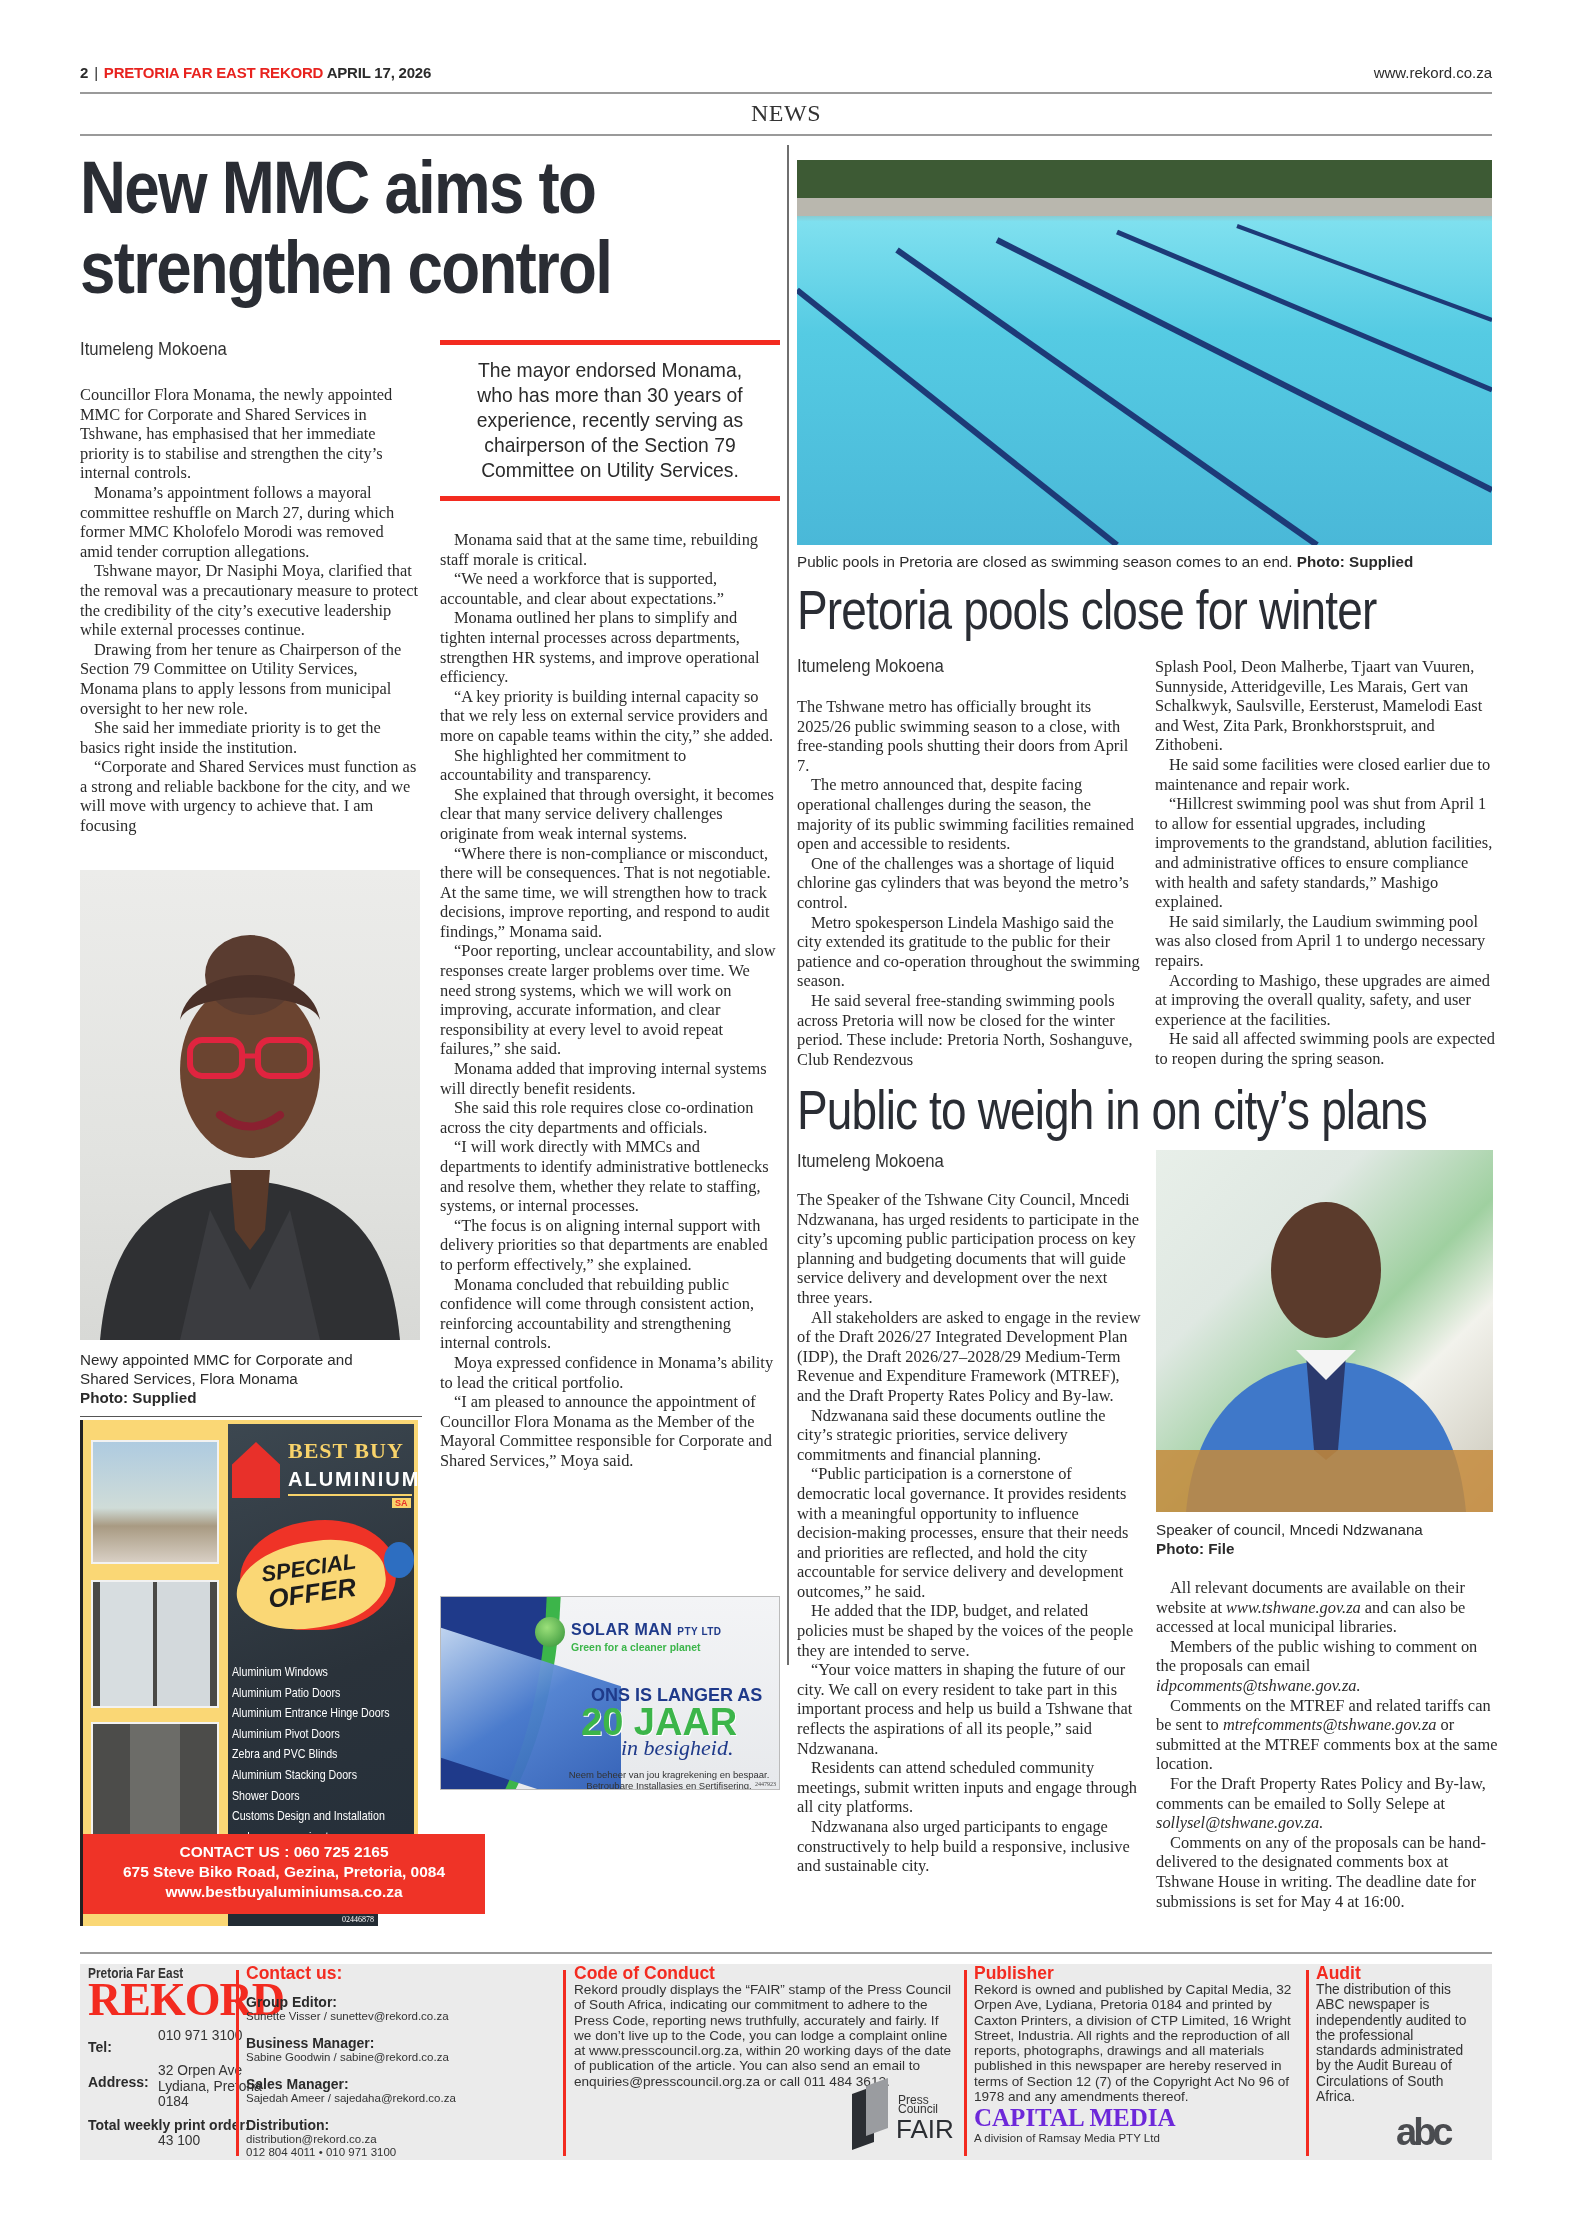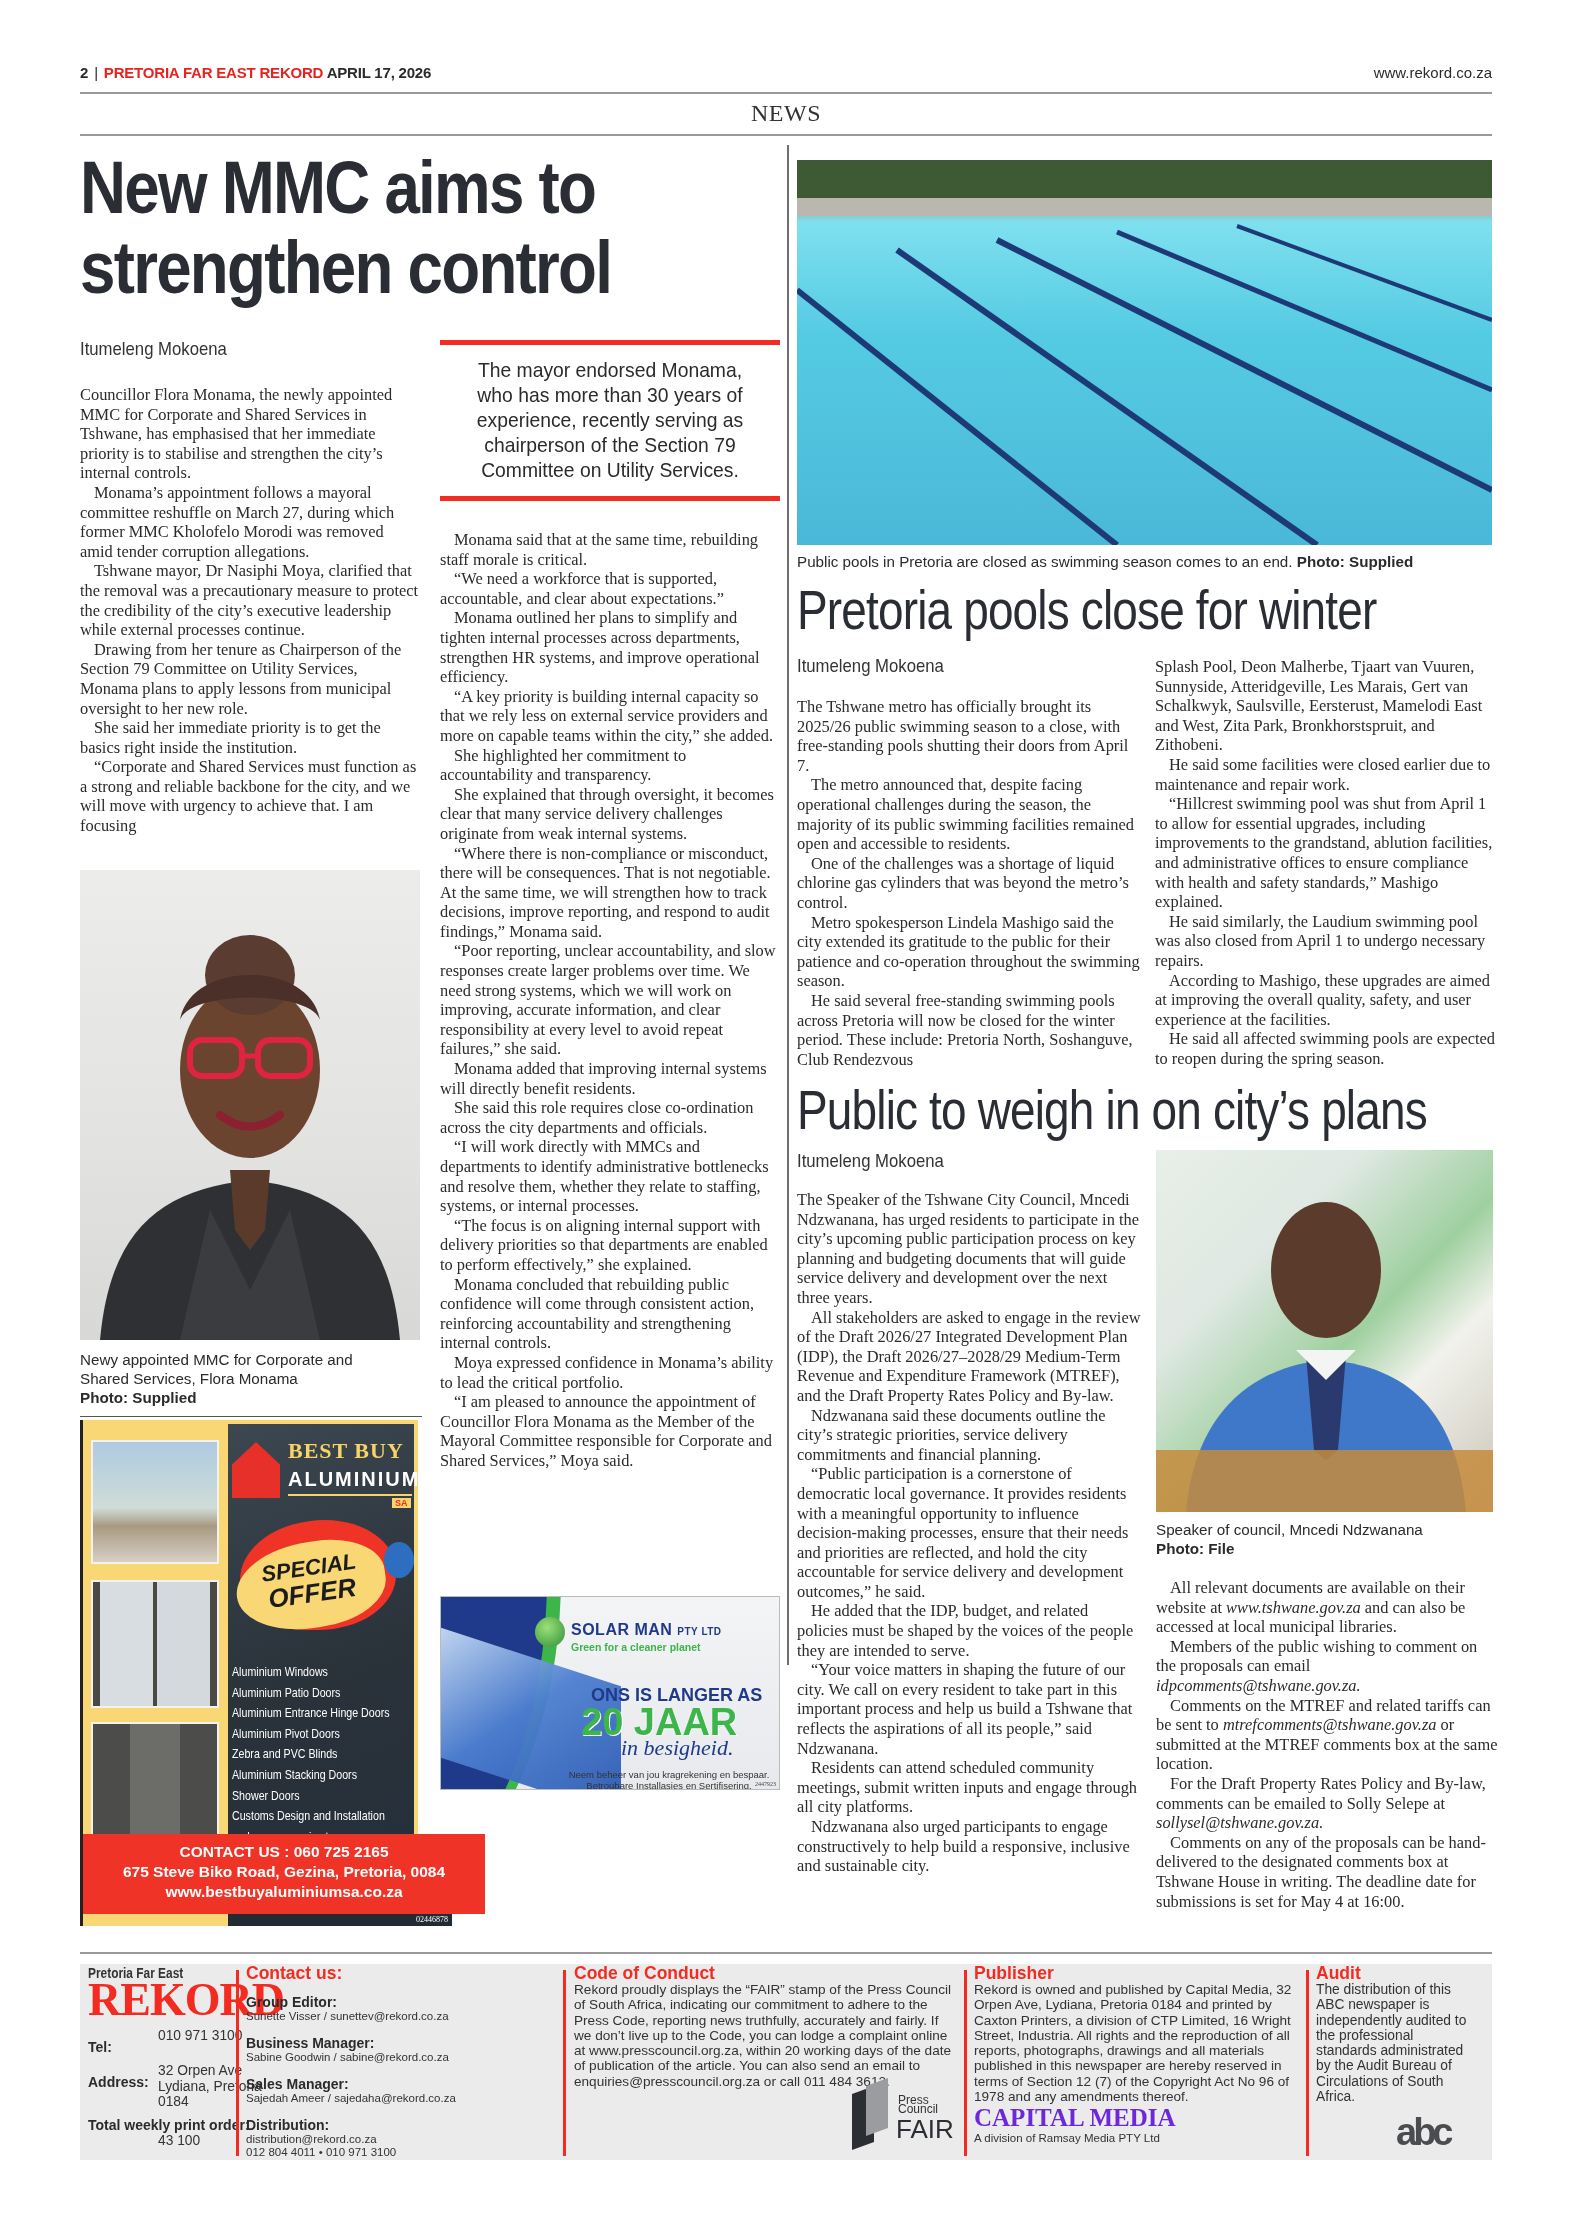--- a/index.html
+++ b/index.html
@@ -34,21 +34,21 @@
   .caption { font-family: "Liberation Sans", sans-serif; font-size: 15.2px; line-height: 19px; color: #2b2b2b; }
   .caption b { font-weight: bold; }
 
   .headline-sub { font-family: "Liberation Sans", sans-serif; font-size: 56px; line-height: 60px; color: #2a2d34; letter-spacing: -1px; transform: scaleX(0.82); transform-origin: left; white-space: nowrap; }
 
   
   .ad-best { left: 80px; top: 1420px; width: 338px; height: 414px; background: #fad775; border-left: 3px solid #222; }
   .ad-best .right { position: absolute; left: 145px; top: 4px; right: 4px; bottom: 0; background: linear-gradient(160deg, #3c4750 0%, #2a323a 60%, #26303a 100%); }
   .ad-best .pic { position: absolute; left: 8px; width: 128px; border: 2px solid #f2f2f2; }
   .ad-contact { left: 80px; top: 1834px; width: 405px; height: 80px; background: #ef3327; color: #fff; text-align: center; font-family: "Liberation Sans", sans-serif; font-weight: bold; font-size: 15.5px; line-height: 20px; padding-top: 8px; border-left: 3px solid #222; }
-  .ad-foot { left: 80px; top: 1914px; width: 372px; height: 12px; background: #fad775; border-left: 3px solid #222; }
+  .ad-foot { left: 80px; top: 1914px; width: 298px; height: 12px; background: #fad775; border-left: 3px solid #222; }
   .ad-foot .dk { position: absolute; left: 145px; right: 0; top: 0; bottom: 0; background: #222b33; color: #fff; font-size: 8px; text-align: right; padding-right: 4px; line-height: 12px; }
 
   .ad-solar { left: 440px; top: 1596px; width: 340px; height: 194px; border: 1px solid #bbb; background: linear-gradient(180deg, #f3f4f6, #e7e9ec); overflow: hidden; }
 
   
   .footer { left: 80px; top: 1964px; width: 1412px; height: 196px; background: #ebebeb; }
   .ft { position: absolute; font-family: "Liberation Sans", sans-serif; color: #333; }
   .ft h4 { color: #f32b20; font-size: 17.5px; font-weight: bold; line-height: 18px; }
   .ft .lbl { font-weight: bold; font-size: 14px; color: #2b2b2b; margin-top: 12px; }
   .ft .sm { font-size: 11.5px; line-height: 13px; }

